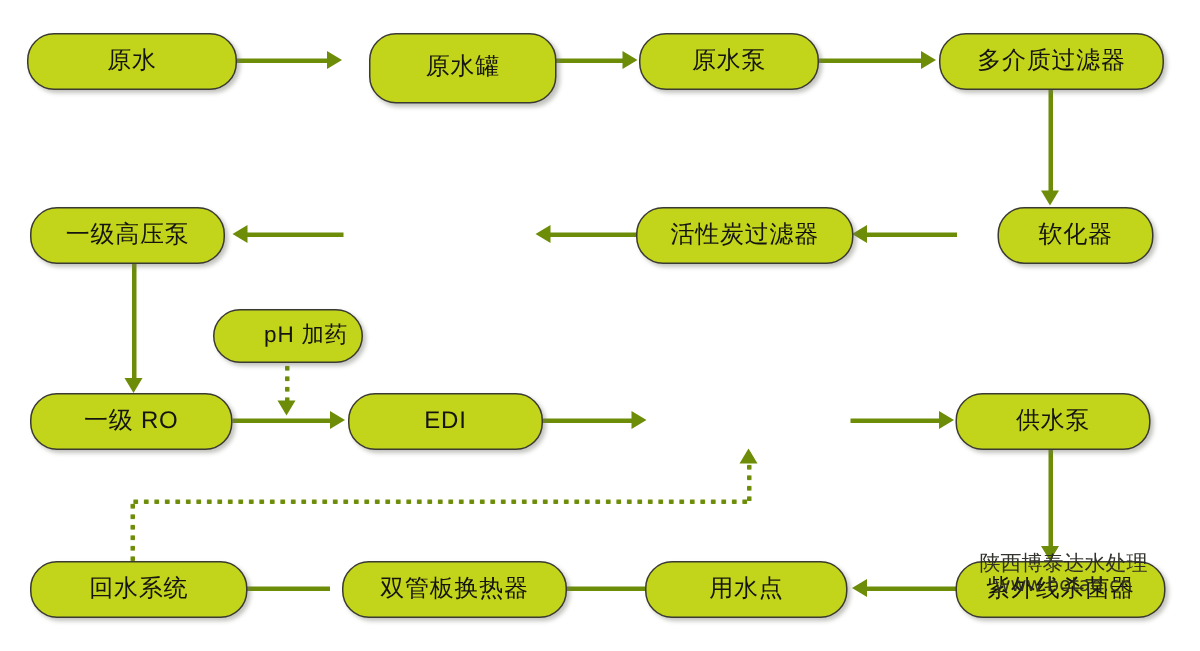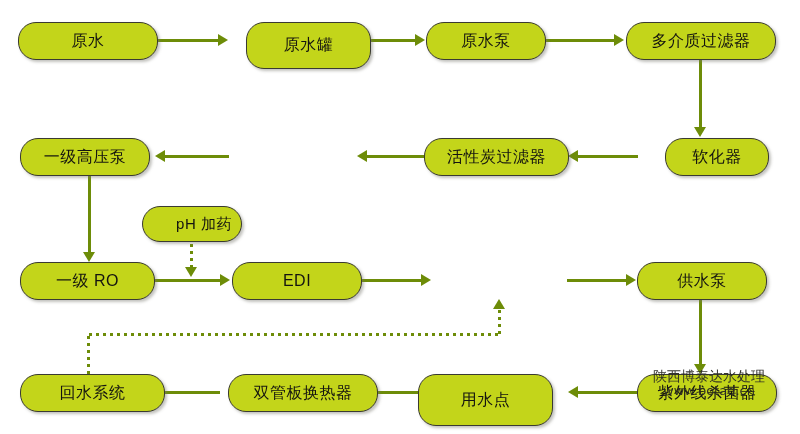--- a/index.html
+++ b/index.html
@@ -179,21 +179,21 @@
 
   <div class="conn v" style="left:699px; top:300px; height:68px;"></div>
   <div class="arrow down" style="left:694px; top:364px;"></div>
 
   <div class="node" style="left:637px; top:374px; width:140px; height:38px;">
     <span>紫外线杀菌器</span>
   </div>
   <div class="conn h" style="left:576px; top:391px; width:62px;"></div>
   <div class="arrow left" style="left:568px; top:386px;"></div>
 
-  <div class="node" style="left:418px; top:374px; width:135px; height:52px;">
+  <div class="node" style="left:430px; top:374px; width:135px; height:38px;">
     <span>用水点</span>
   </div>
   <div class="conn h" style="left:368px; top:391px; width:62px;"></div>
   <div class="arrow left" style="left:360px; top:386px;"></div>
 
   <div class="node" style="left:228px; top:374px; width:150px; height:38px;">
     <span>双管板换热器</span>
   </div>
   <div class="conn h" style="left:158px; top:391px; width:62px;"></div>
   <div class="arrow left" style="left:150px; top:386px;"></div>

